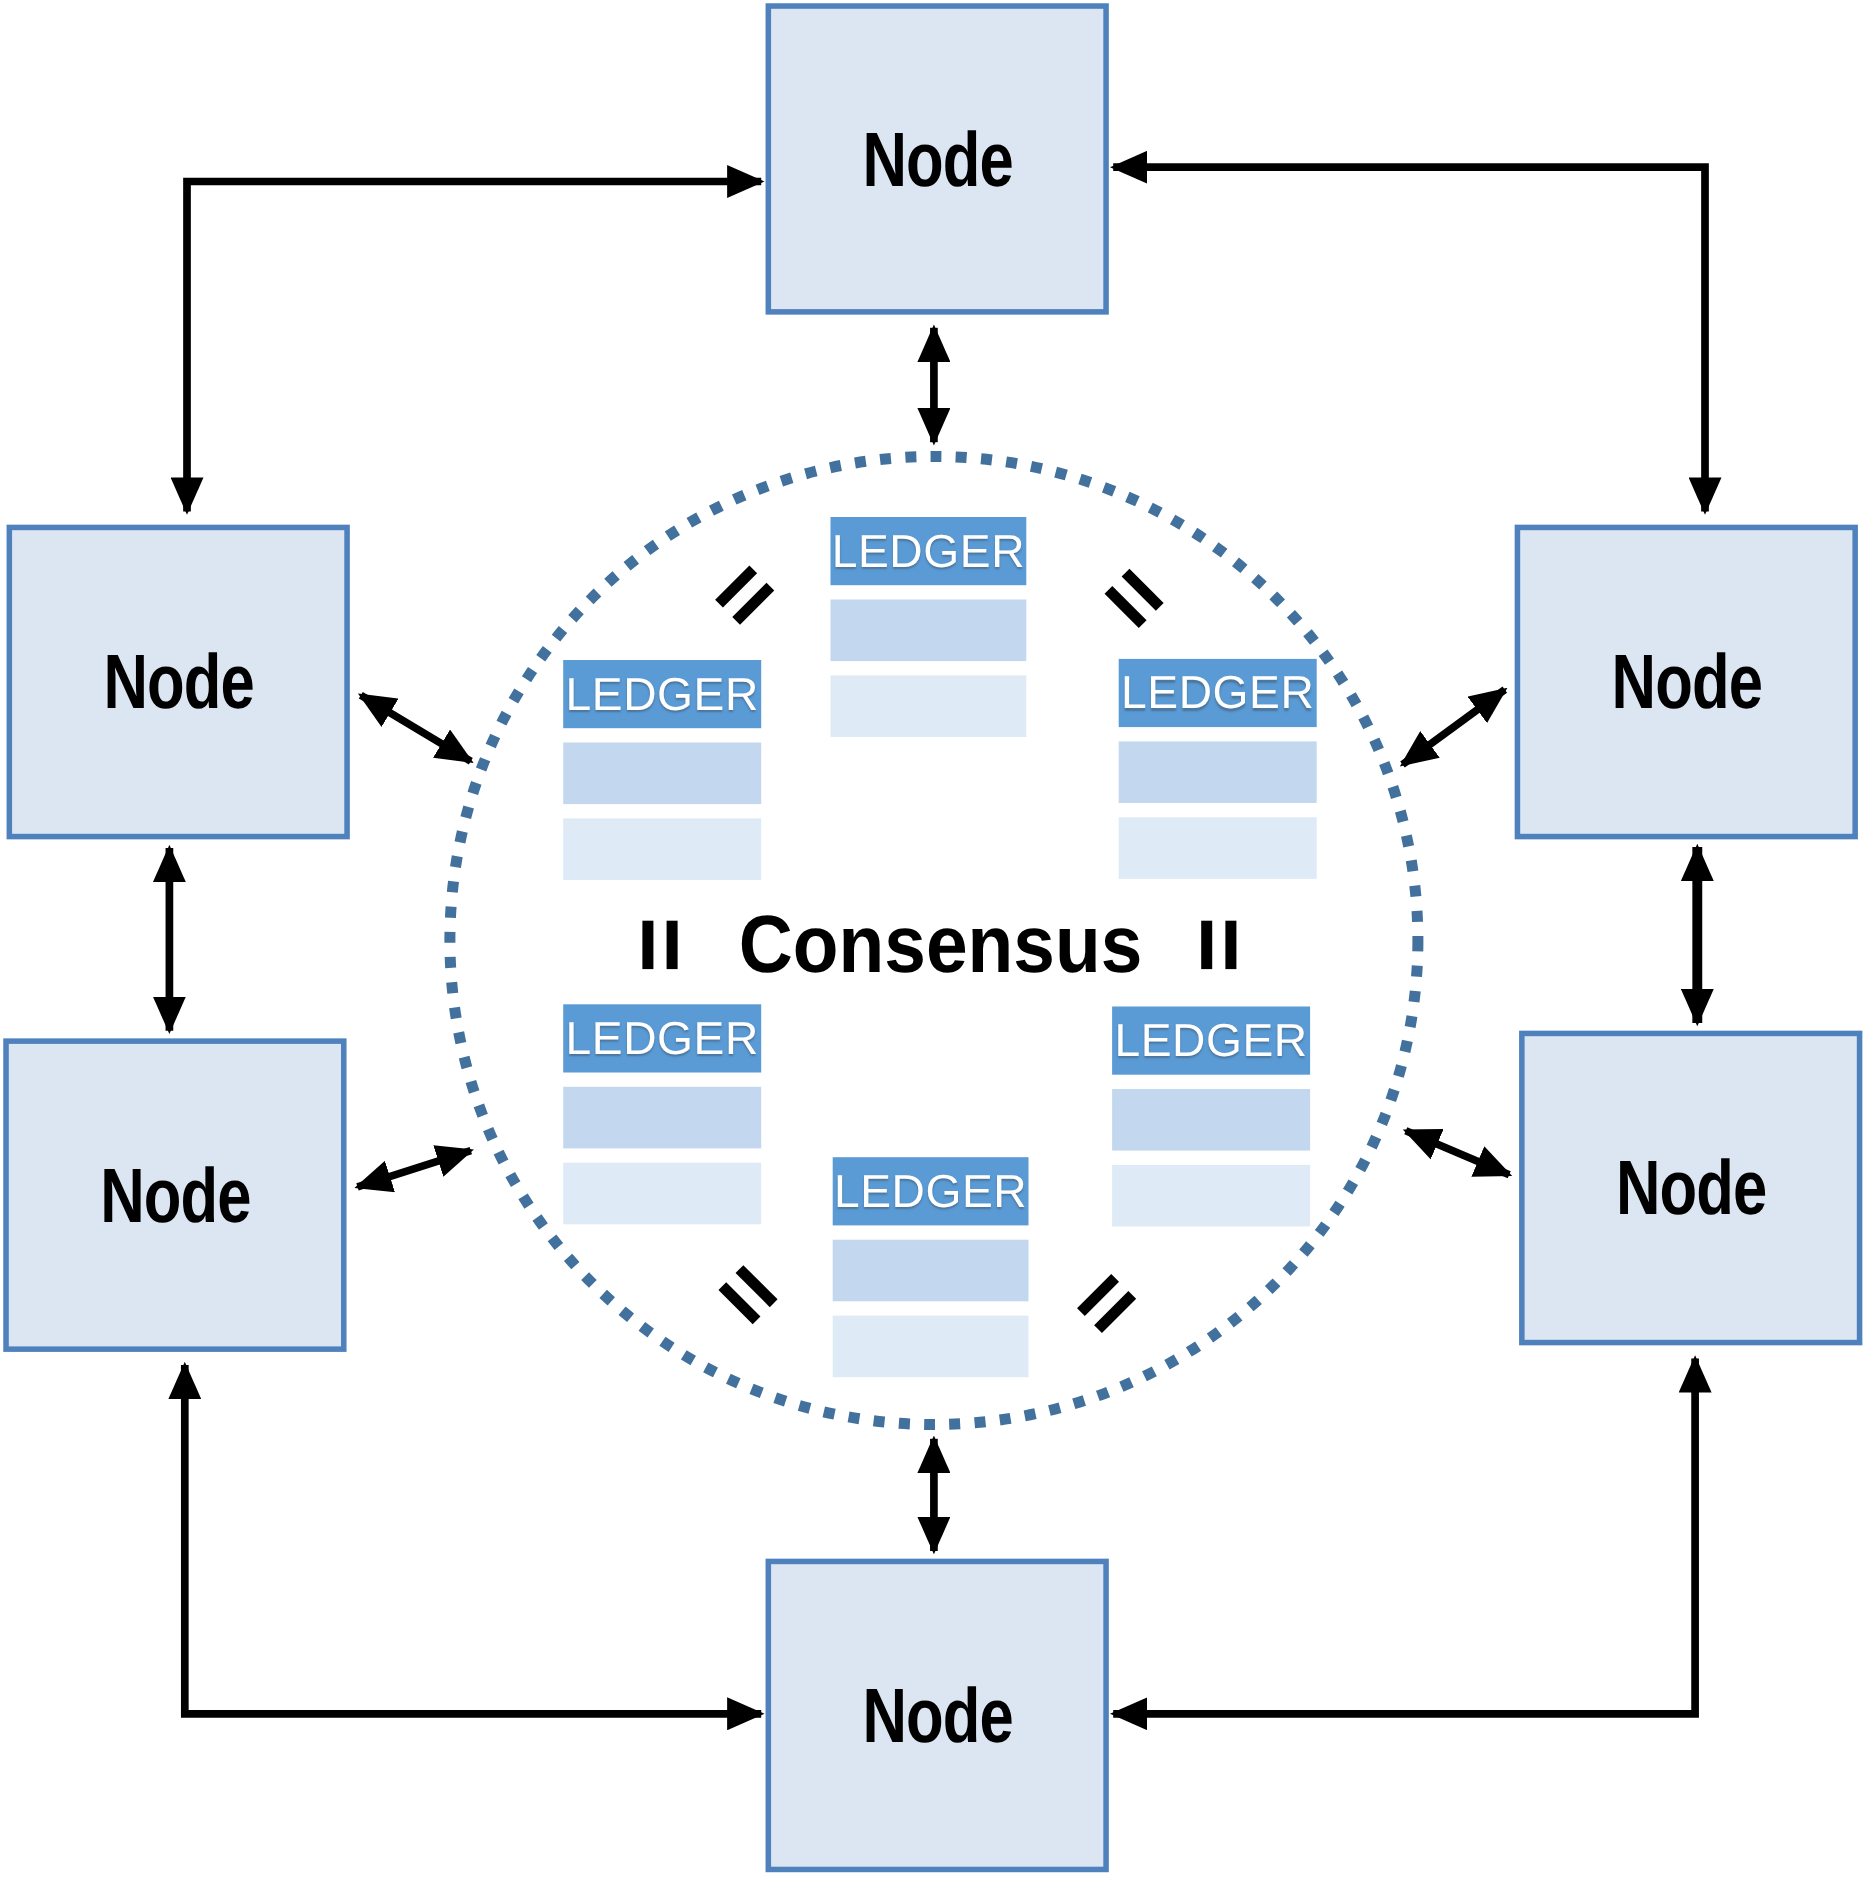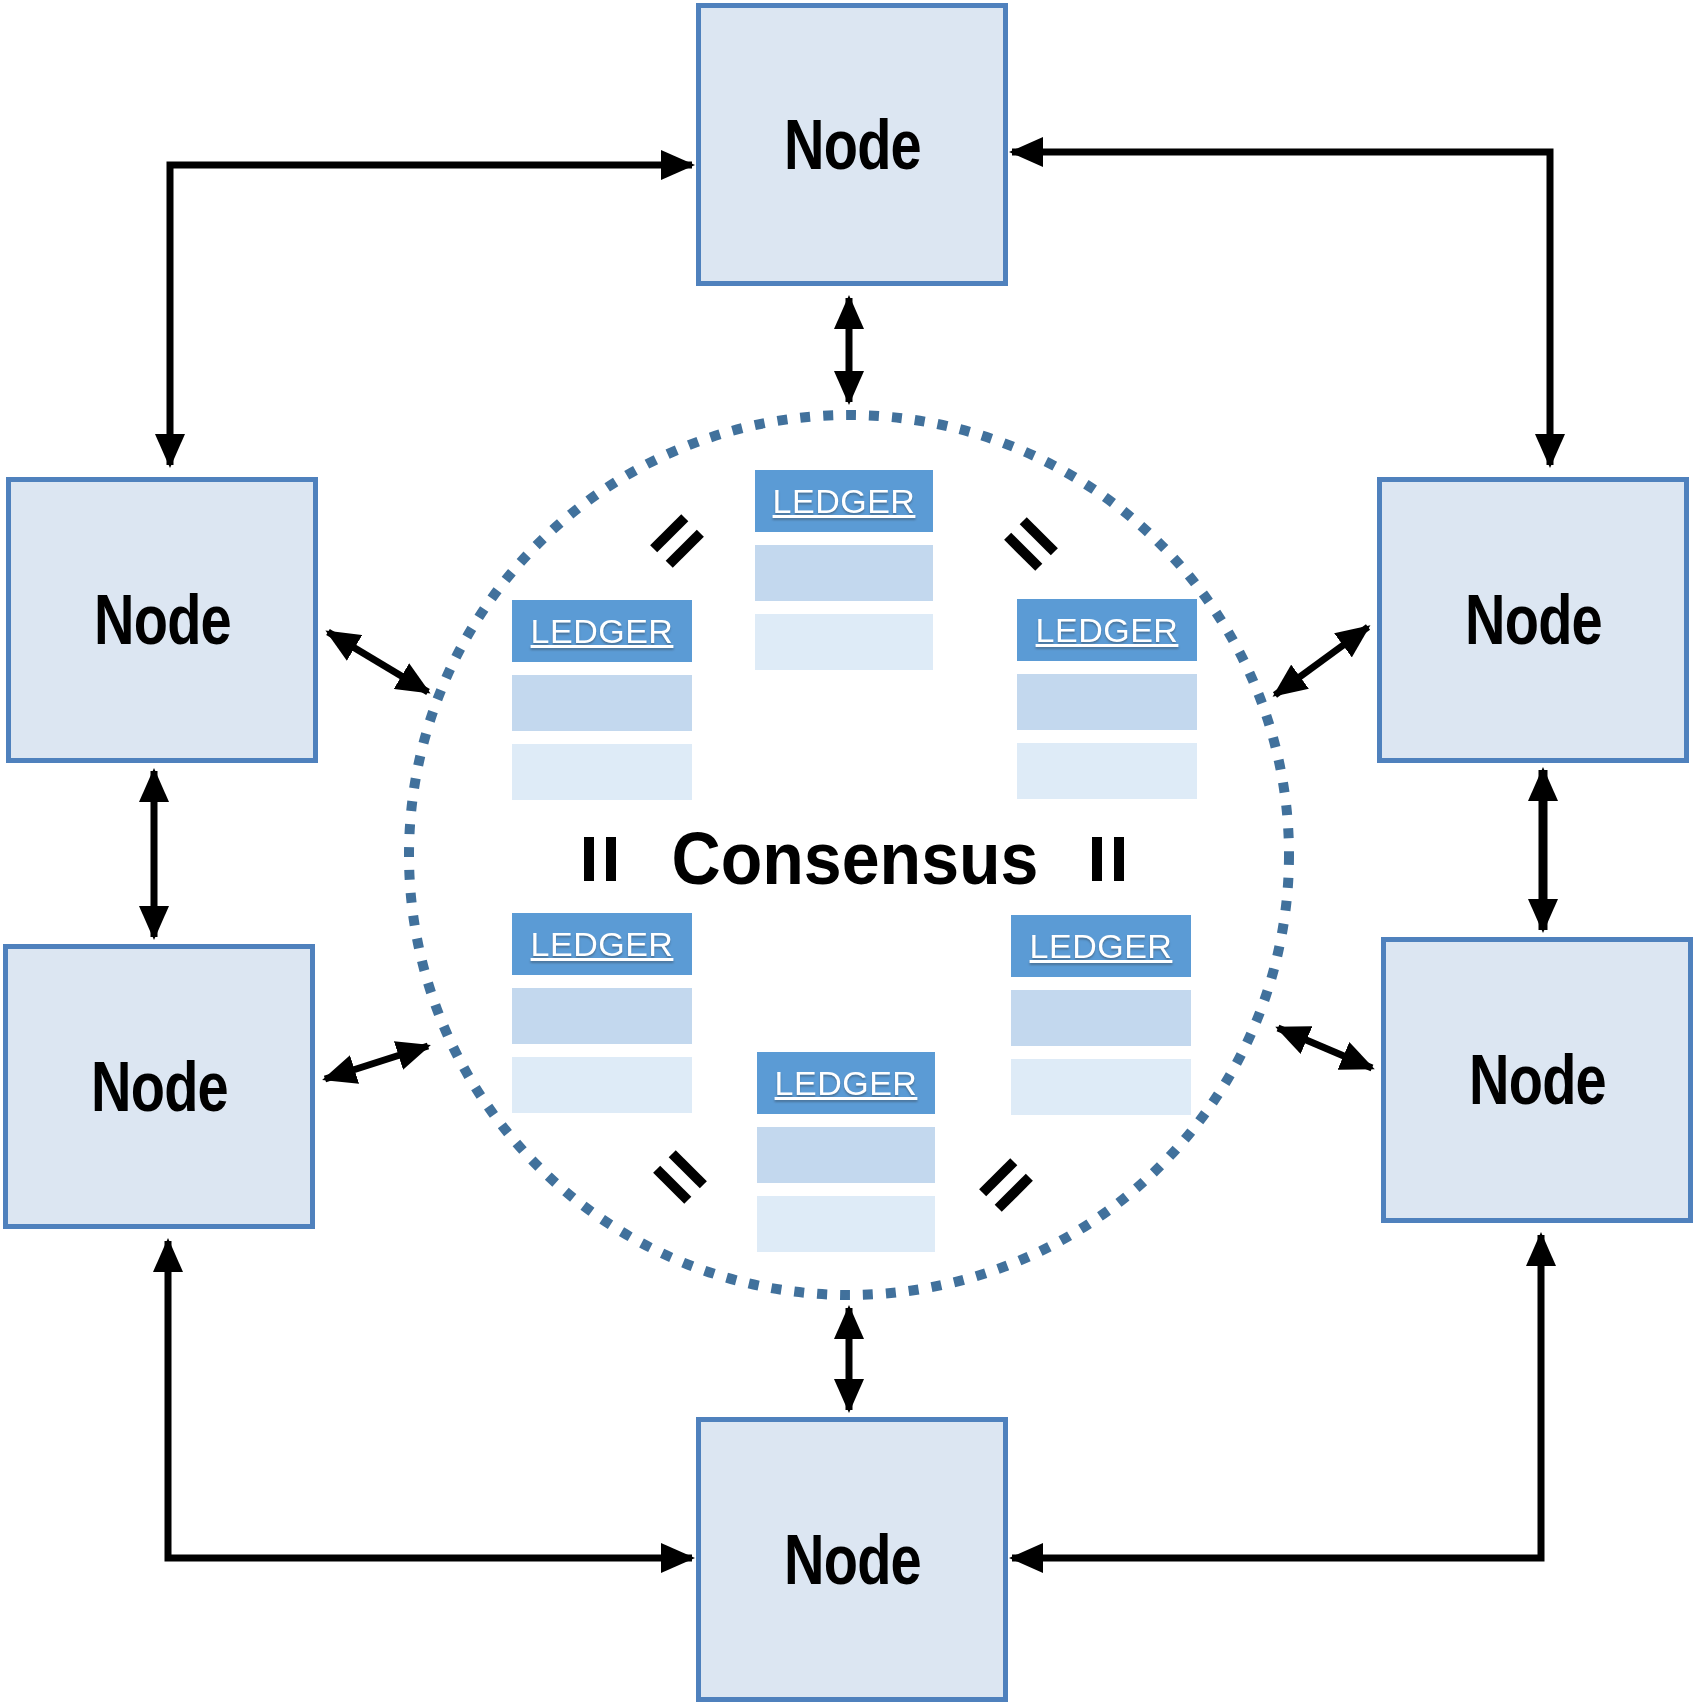--- a/index.html
+++ b/index.html
@@ -37,25 +37,24 @@
     transform:scaleX(0.80);
     white-space:nowrap;
     letter-spacing:-1px;
   }
   .ledger{position:absolute;}
   .ledger .hdr{
     height:62px;
     background:var(--ledger-header);
     color:var(--ledger-text);
     display:flex;align-items:center;justify-content:center;
-    font-size:34px;
+    font-size:42px;
     letter-spacing:0.5px;
     text-shadow:0 2px 2px rgba(40,40,40,0.35);
     transform-origin:center;
-    text-decoration:underline;
   }
   .ledger .row{height:56px;margin-top:13px;}
   .ledger .r1{background:var(--ledger-row1);}
   .ledger .r2{background:var(--ledger-row2);}
   .eq{position:absolute;width:44px;height:32px;}
   .eq .bar{position:absolute;left:0;width:44px;height:10px;background:var(--arrow);}
   .eq .bar.b1{top:0;}
   .eq .bar.b2{top:22px;}
   .eq.rot-m45{transform:rotate(-45deg);}
   .eq.rot-p45{transform:rotate(45deg);}

